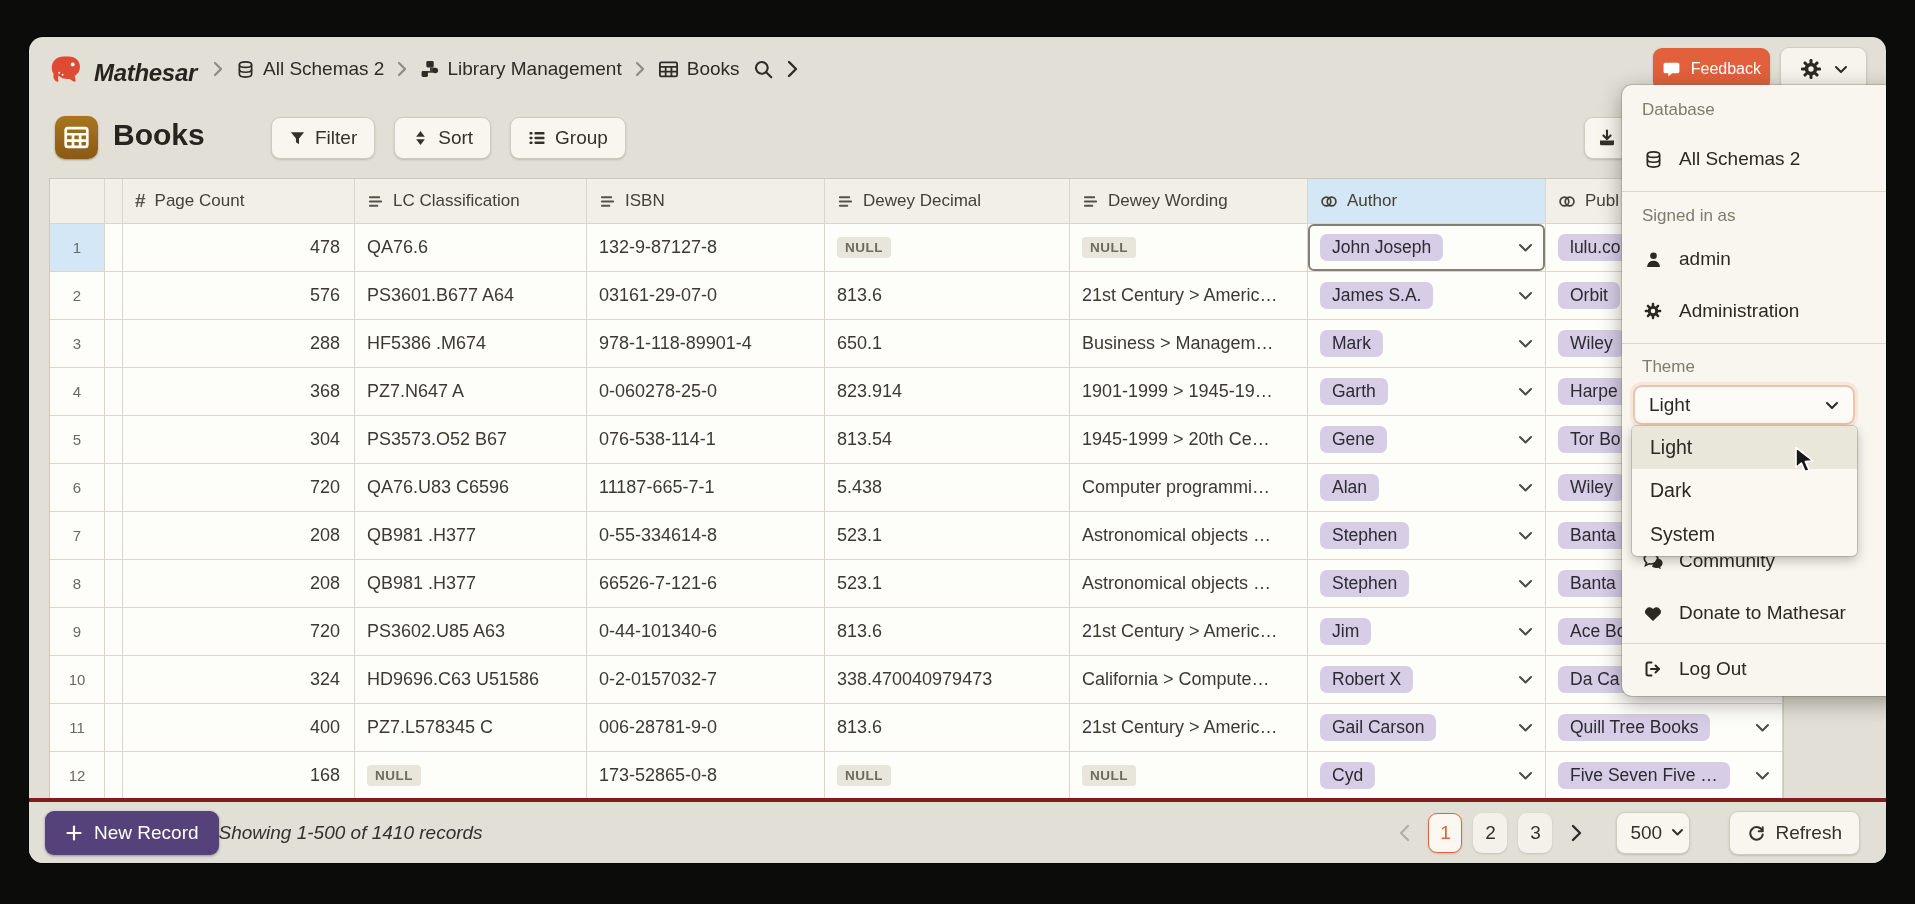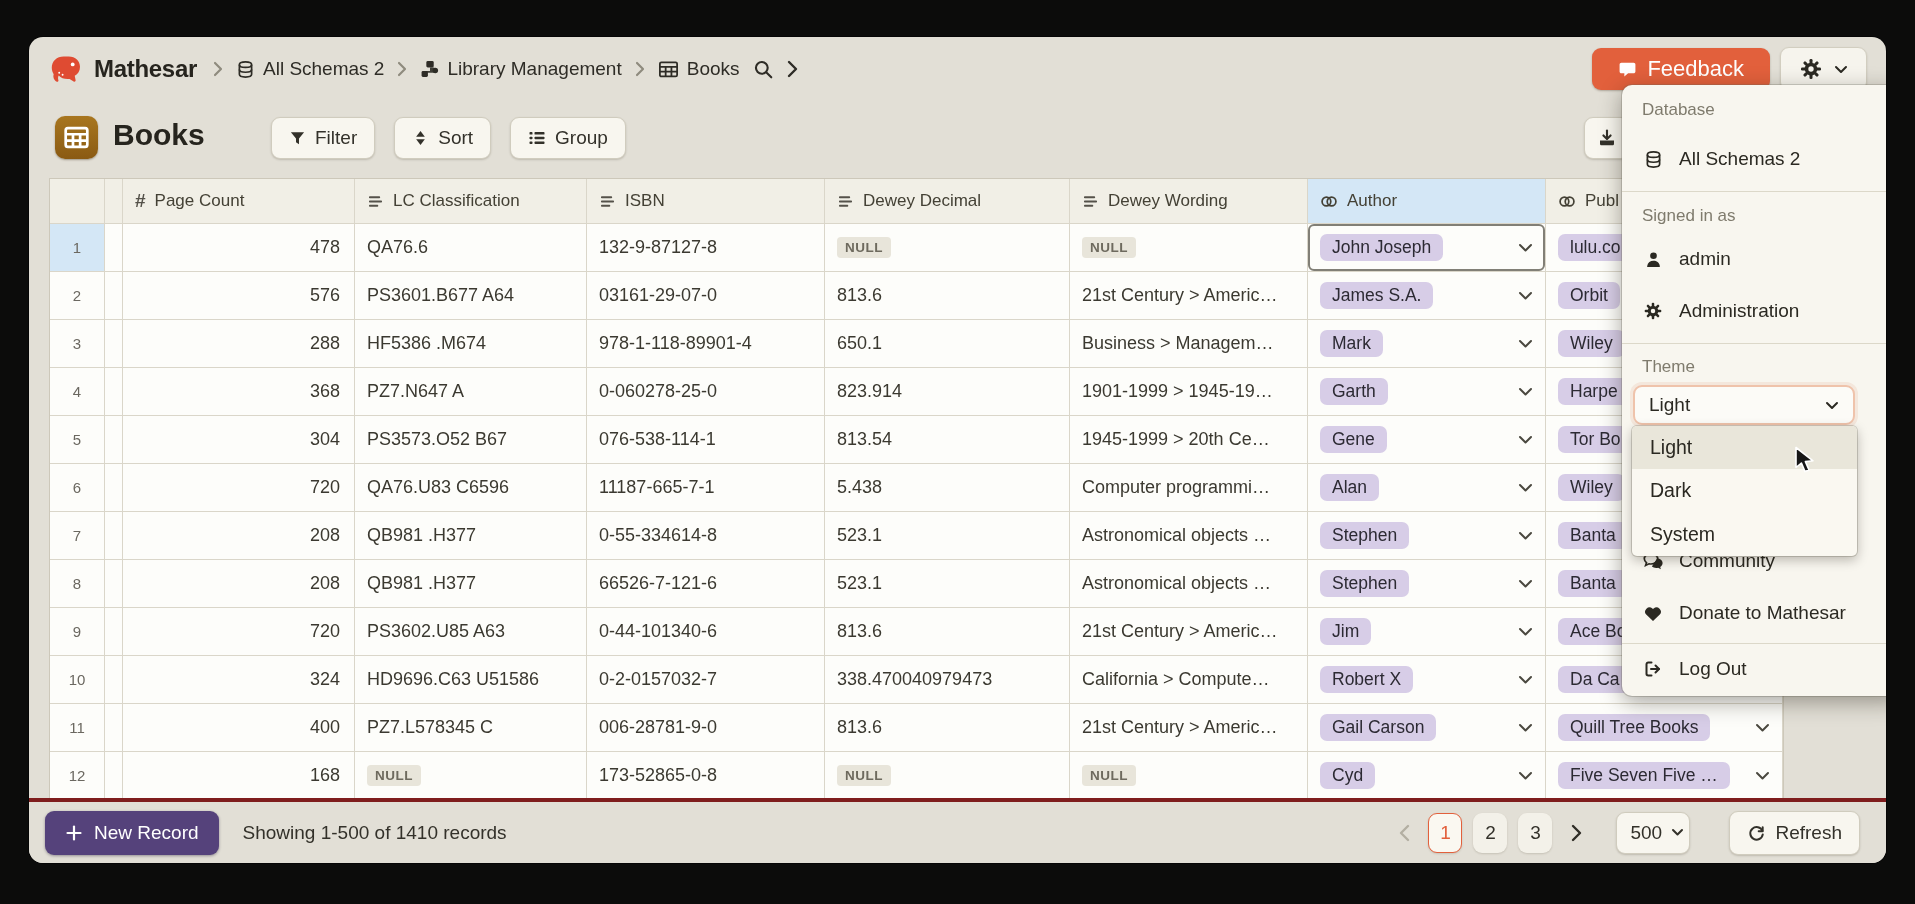--- a/index.html
+++ b/index.html
@@ -9,30 +9,30 @@
     font-family:"Liberation Sans","DejaVu Sans",sans-serif;
     -webkit-font-smoothing:antialiased;
   }
   .window{
     position:absolute;left:29px;top:37px;width:1857px;height:826px;
     background:#e2dfd6;border-radius:14px;overflow:hidden;
     box-shadow:0 0 0 1px rgba(0,0,0,.45);
   }
   
   .hdr{position:absolute;top:0;left:0;right:0;height:58px;display:flex;align-items:center;padding:6px 19px 0 20px;box-sizing:border-box;}
-  .brand{display:flex;align-items:center;gap:10px;}
+  .brand{display:flex;align-items:flex-end;gap:10px;font-style:italic;}
   .brand-name{font-size:24px;font-weight:700;color:#26241e;letter-spacing:-.3px;}
   .crumbs{display:flex;align-items:center;gap:13px;margin-left:16px;}
   .crumb{display:flex;align-items:center;gap:8px;font-size:19px;color:#2e2c26;white-space:nowrap;}
   .crumb-sep{display:flex;color:#8f8b7e;}
   .hdr-spacer{flex:1;}
   .btn-feedback{
-    display:flex;align-items:center;gap:10px;height:42px;padding:0 26px;
+    display:flex;align-items:center;gap:10px;height:42px;padding:0 9px;
     background:var(--accent-orange,#e2603c);color:#fff;border-radius:9px;
-    font-size:22px;box-shadow:0 1px 2px rgba(60,40,20,.3);cursor:pointer;
+    font-size:16px;box-shadow:0 1px 2px rgba(60,40,20,.3);cursor:pointer;
   }
   .btn-gear{
     margin-left:10px;width:85px;height:42px;background:#f6f4ed;border:1px solid #d2cec0;
     border-radius:9px;display:flex;align-items:center;justify-content:center;gap:11px;
     box-shadow:0 1px 2px rgba(70,60,40,.2);cursor:pointer;
   }
   
   .toolbar{position:absolute;top:79px;left:0;right:0;height:44px;}
   .tbl-badge{
     position:absolute;left:26px;top:0;width:43px;height:43px;border-radius:10px;
@@ -83,21 +83,21 @@
   
   .ftr{
     position:absolute;left:0;right:0;bottom:0;height:65px;border-top:4px solid #7f1d1d;
     display:flex;align-items:center;padding:0 26px 0 16px;box-sizing:border-box;background:#e2dfd6;
   }
   .btn-new{
     display:flex;align-items:center;gap:11px;height:44px;padding:0 20px;border-radius:9px;
     background:var(--new-record-purple,#55427b);color:#fff;font-size:19px;
     box-shadow:0 1px 3px rgba(30,20,50,.4);cursor:pointer;
   }
-  .rec-status{margin-left:24px;font-size:19px;color:#33312a;}
+  .rec-status{font-size:19px;color:#33312a;font-style:italic;}
   .pager{margin-left:auto;display:flex;align-items:center;gap:11px;}
   .pg-chev{display:flex;align-items:center;justify-content:center;width:26px;height:38px;cursor:pointer;}
   .pg-btn{
     width:34px;height:40px;border-radius:9px;background:#f3f1e9;display:flex;align-items:center;justify-content:center;
     font-size:19px;color:#33312a;box-shadow:0 1px 2px rgba(70,60,40,.18);cursor:pointer;box-sizing:border-box;
   }
   .pg-btn.active{background:#faf8f1;border:1.5px solid var(--accent-orange,#e2603c);color:var(--accent-orange,#e2603c);}
   .pg-size{margin-left:16px;width:74px;height:42px;justify-content:space-between;padding:0 13px;}
   .btn-refresh{margin-left:28px;height:44px;}
   

